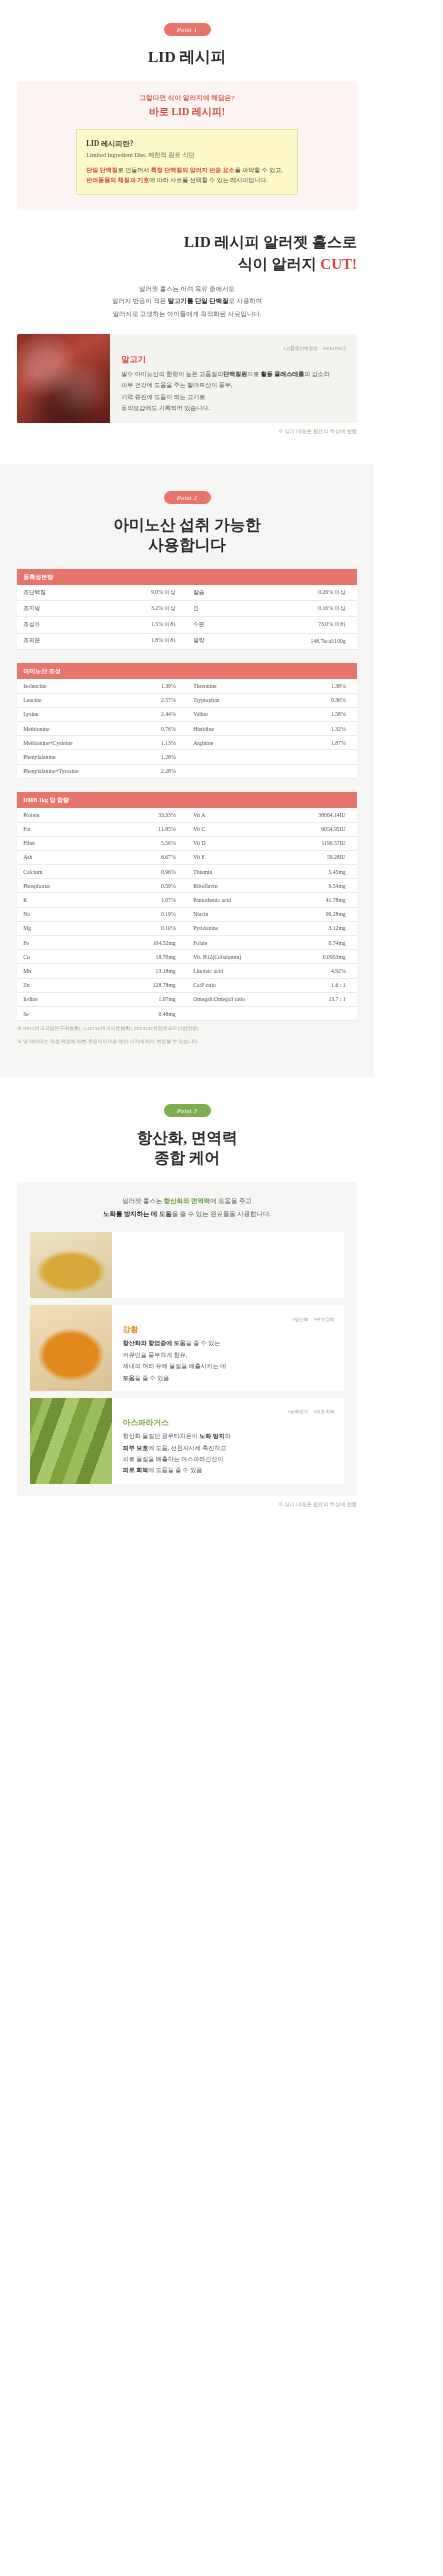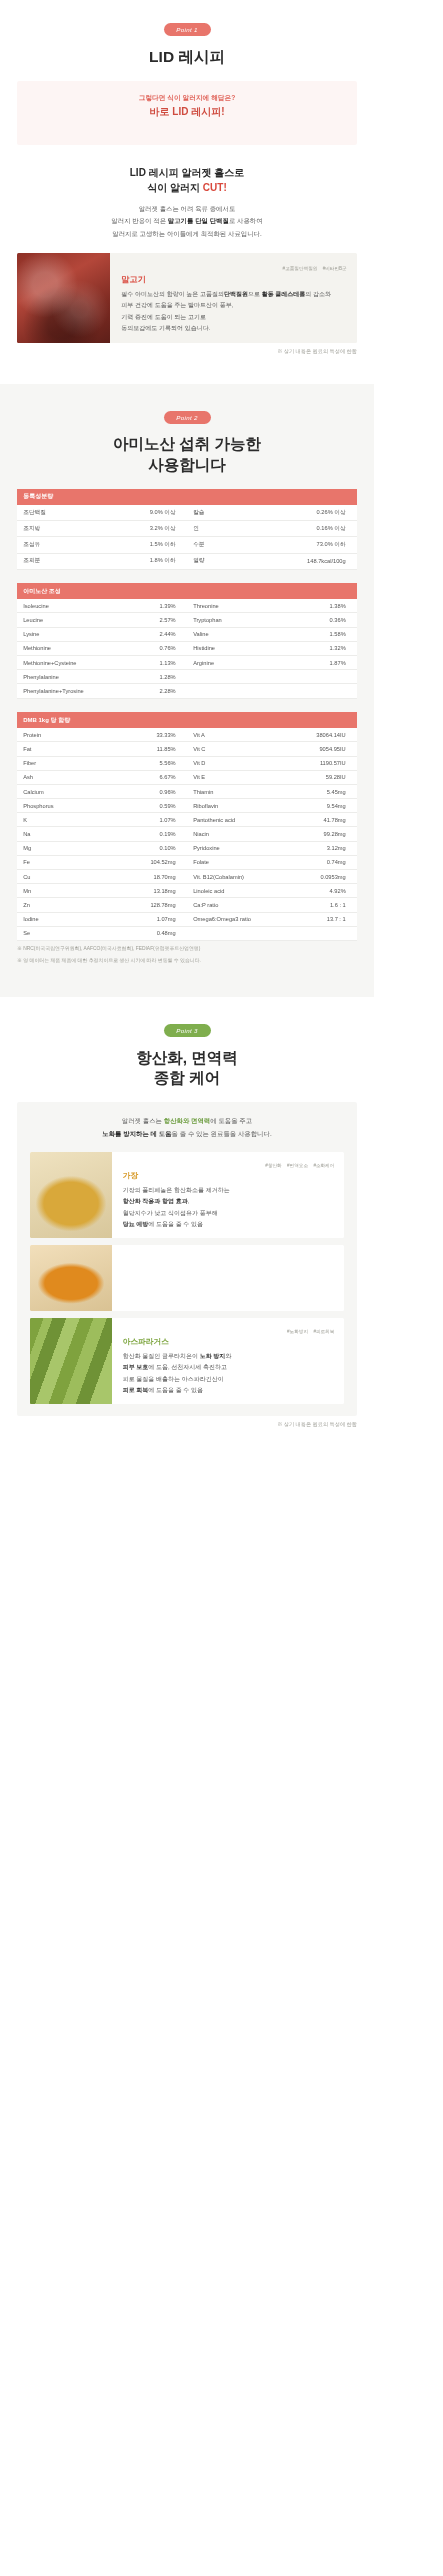--- a/index.html
+++ b/index.html
@@ -4,21 +4,21 @@
 <style>
   * { box-sizing: border-box; margin: 0; padding: 0; }
   body {
     font-family: "Liberation Sans", sans-serif;
     background: #ffffff;
     width: 443px;
     margin: 0 auto;
     color: #333;
     -webkit-font-smoothing: antialiased;
   }
-  .page { width: 374px; }
+  .page { width: 374px; font-family: Liberation Serif, serif; }
 
   
   .sect { padding: 0 0 0 0; }
   .sect-1 { background: #ffffff; padding-top: 23px; padding-bottom: 29px; }
   .sect-2 { background: #f6f6f4; padding-top: 27px; padding-bottom: 31px; }
   .sect-3 { background: #ffffff; padding-top: 27px; padding-bottom: 31px; }
 
   
   .point-badge {
     display: block;
@@ -75,23 +75,23 @@
     padding: 8.2px 9.3px;
     max-width: 222px;
     margin: 0 auto;
   }
   .note-card .nc-t1 { font-size: 7.2px; font-weight: bold; color: #3b3b33; margin-bottom: 2.1px; }
   .note-card .nc-t2 { font-size: 6.2px; color: #5c5c50; margin-bottom: 5.2px; }
   .note-card .nc-body { font-size: 6px; line-height: 1.75; color: #4a4a40; }
   .hl { color: #cf4b3f; font-weight: bold; }
 
   .cut-head {
-    text-align: center;
+    text-align: right;
     margin: 21.6px 0 7.2px 0;
-    font-size: 10px;
+    font-size: 15px;
     font-weight: bold;
     color: #2b2b2b;
     line-height: 1.45;
   }
   .cut-head .ln { display: block; }
   .cut-red { color: #d9483c; }
   .cut-desc {
     text-align: center;
     font-size: 6.4px;
     line-height: 1.95;
@@ -258,20 +258,27 @@
     <div class="inner">
       <span class="point-badge">Point 1</span>
       <h1 class="sect-title">
         <span class="ln">LID 레시피</span>
       </h1>
 
       <div class="lid-box">
         <div class="q-line">그렇다면 식이 알러지에 해답은?</div>
         <div class="a-line">바로 LID 레시피!</div>
 
+        <div class="note-card">
+          <div class="nc-t1">LID 레시피란?</div>
+          <div class="nc-t2">Limited Ingredient Diet, 제한적 원료 식단</div>
+          <div class="nc-body">
+            <span class="hl">단일 단백질</span><span>로 만들어서 </span><span class="hl">특정 단백질의 알러지 반응 요소</span><span>를 파악할 수 있고, </span><span class="hl">반려동물의 체질과 기호</span><span>에 따라 사료를 선택할 수 있는 레시피입니다.</span>
+          </div>
+        </div>
       </div>
 
       <div class="cut-head">
         <span class="ln">LID 레시피 알러젯 홀스로</span>
         <span class="ln"><span>식이 알러지 </span><span class="cut-red">CUT!</span></span>
       </div>
 
       <div class="cut-desc">
         <span class="ln">알러젯 홀스는 어려 육류 중에서도</span>
         <span class="ln"><span>알러지 반응이 적은 </span><b>말고기를 단일 단백질</b><span>로 사용하여</span></span>
@@ -501,38 +508,37 @@
       </h1>
 
       <div class="care-box">
         <div class="care-lead">
           <span class="ln"><span>알러젯 홀스는 </span><span class="g">항산화와 면역력</span><span>에 도움을 주고</span></span>
           <span class="ln"><b>노화를 방지하는 데 도움</b><span>을 줄 수 있는 원료들을 사용합니다.</span></span>
         </div>
 
         <div class="care-card">
           <div class="care-photo p-ginger"></div>
+        </div>
+
+        <div class="care-card">
+          <div class="care-photo p-turmeric"></div>
           <div class="care-text">
             <div class="tag-row">
               <span class="tag">#항산화</span>
-              <span class="tag">#면역요소</span>
-              <span class="tag">#소화케어</span>
+              <span class="tag">#면역강화</span>
             </div>
-            <div class="care-name c-ginger">가장</div>
+            <div class="care-name c-turmeric">강황</div>
             <div class="care-desc">
-              <span>기장의 폴리페놀은 항산화소를 제거하는</span><br>
-              <b>항산화 작용과 항염 효과</b><span>,</span><br>
-              <span>혈당지수가 낮고 식이섬유가 풍부해</span><br>
-              <b>당뇨 예방</b><span>에 도움을 줄 수 있음</span>
+              <b>항산화와 항염증에 도움</b><span>을 줄 수 있는</span><br>
+              <span>커큐민을 풍부하게 함유,</span><br>
+              <span>제내의 여러 유해 물질을 배출시키는 데</span><br>
+              <b>도움</b><span>을 줄 수 있음</span>
             </div>
           </div>
-        </div>
-
-        <div class="care-card">
-          <div class="care-photo p-turmeric"></div>
         </div>
 
         <div class="care-card">
           <div class="care-photo p-asparagus"></div>
           <div class="care-text">
             <div class="tag-row">
               <span class="tag">#노화방지</span>
               <span class="tag">#피로회복</span>
             </div>
             <div class="care-name c-asparagus">아스파라거스</div>

